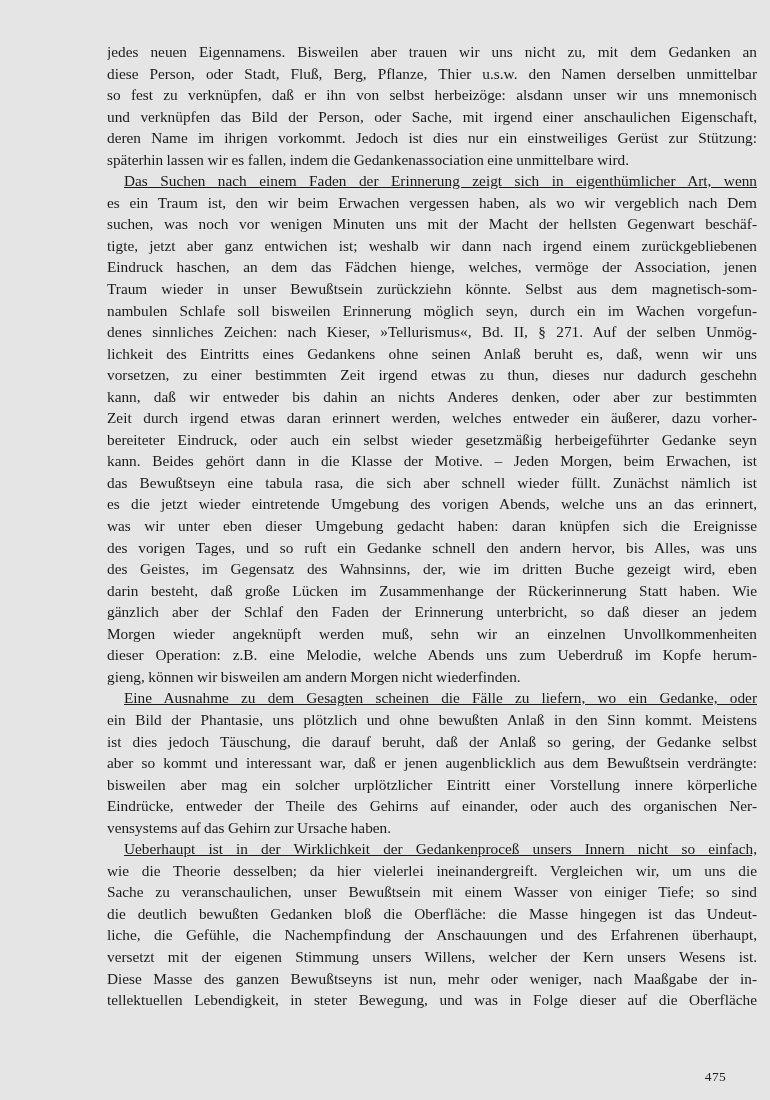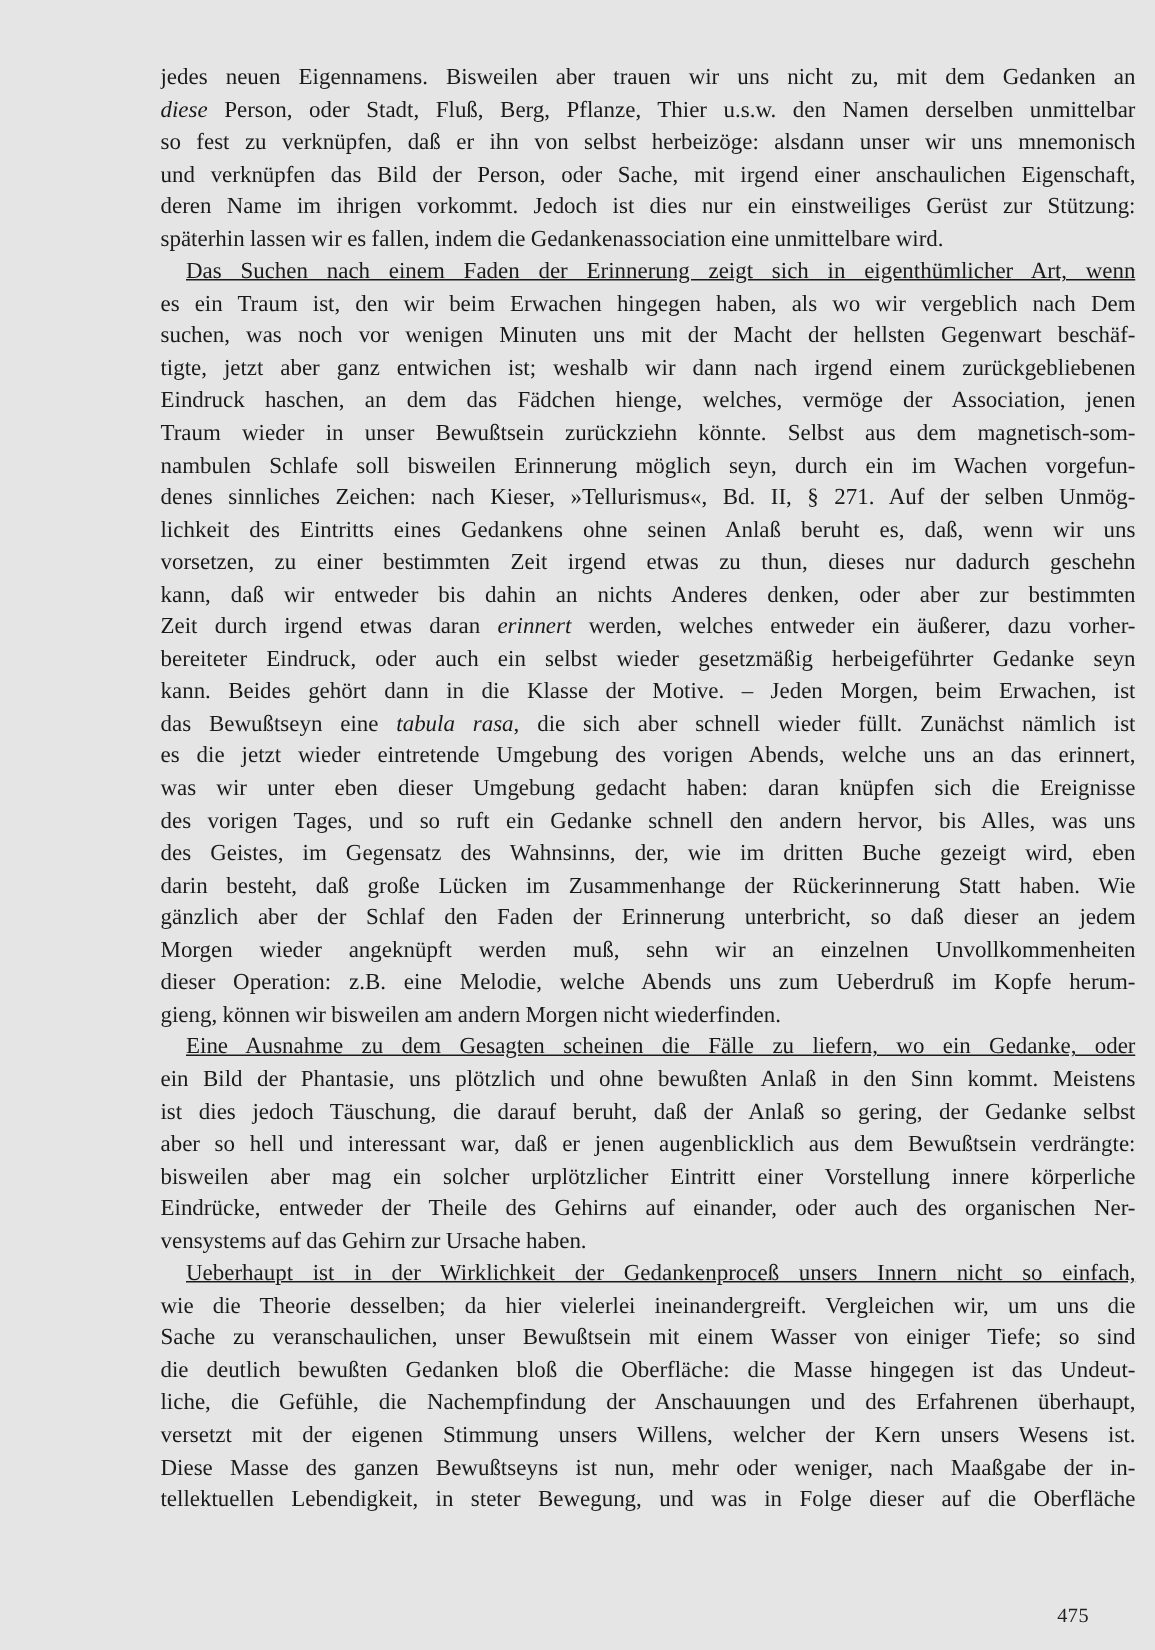--- a/index.html
+++ b/index.html
@@ -25,21 +25,21 @@
     text-align-last:justify;
     word-spacing:-1px;
     white-space:normal;
   }
   .line.pend{
     text-align-last:left;
     word-spacing:-0.3px;
   }
   .line.ind{padding-left:17px;text-decoration:underline;}
   .seg{display:inline;}
-  .it{font-style:italic;}
+  .it{}
   .page-number{
     position:absolute;
     top:1041px;right:44px;
     font-size:13.5px;
     color:#222222;
     letter-spacing:0.3px;
     margin-top:28px;
   }
 </style>
 </head>
@@ -50,21 +50,21 @@
       <div class="paragraph">
         <div class="line"><span class="seg">jedes neuen Eigennamens. Bisweilen aber trauen wir uns nicht zu, mit dem Gedanken an</span></div>
         <div class="line"><span class="seg it">diese</span><span class="seg"> Person, oder Stadt, Fluß, Berg, Pflanze, Thier u.s.w. den Namen derselben unmittelbar</span></div>
         <div class="line"><span class="seg">so fest zu verknüpfen, daß er ihn von selbst herbeizöge: alsdann unser wir uns mnemonisch</span></div>
         <div class="line"><span class="seg">und verknüpfen das Bild der Person, oder Sache, mit irgend einer anschaulichen Eigenschaft,</span></div>
         <div class="line"><span class="seg">deren Name im ihrigen vorkommt. Jedoch ist dies nur ein einstweiliges Gerüst zur Stützung:</span></div>
         <div class="line pend"><span class="seg">späterhin lassen wir es fallen, indem die Gedankenassociation eine unmittelbare wird.</span></div>
       </div>
       <div class="paragraph">
         <div class="line ind"><span class="seg">Das Suchen nach einem Faden der Erinnerung zeigt sich in eigenthümlicher Art, wenn</span></div>
-        <div class="line"><span class="seg">es ein Traum ist, den wir beim Erwachen hingegen haben, als wo wir vergeblich nach Dem</span></div>
+        <div class="line"><span class="seg">es ein Traum ist, den wir beim Erwachen vergessen haben, als wo wir vergeblich nach Dem</span></div>
         <div class="line"><span class="seg">suchen, was noch vor wenigen Minuten uns mit der Macht der hellsten Gegenwart beschäf-</span></div>
         <div class="line"><span class="seg">tigte, jetzt aber ganz entwichen ist; weshalb wir dann nach irgend einem zurückgebliebenen</span></div>
         <div class="line"><span class="seg">Eindruck haschen, an dem das Fädchen hienge, welches, vermöge der Association, jenen</span></div>
         <div class="line"><span class="seg">Traum wieder in unser Bewußtsein zurückziehn könnte. Selbst aus dem magnetisch-som-</span></div>
         <div class="line"><span class="seg">nambulen Schlafe soll bisweilen Erinnerung möglich seyn, durch ein im Wachen vorgefun-</span></div>
         <div class="line"><span class="seg">denes sinnliches Zeichen: nach Kieser, »Tellurismus«, Bd. II, § 271. Auf der selben Unmög-</span></div>
         <div class="line"><span class="seg">lichkeit des Eintritts eines Gedankens ohne seinen Anlaß beruht es, daß, wenn wir uns</span></div>
         <div class="line"><span class="seg">vorsetzen, zu einer bestimmten Zeit irgend etwas zu thun, dieses nur dadurch geschehn</span></div>
         <div class="line"><span class="seg">kann, daß wir entweder bis dahin an nichts Anderes denken, oder aber zur bestimmten</span></div>
         <div class="line"><span class="seg">Zeit durch irgend etwas daran </span><span class="seg it">erinnert</span><span class="seg"> werden, welches entweder ein äußerer, dazu vorher-</span></div>
@@ -78,21 +78,21 @@
         <div class="line"><span class="seg">darin besteht, daß große Lücken im Zusammenhange der Rückerinnerung Statt haben. Wie</span></div>
         <div class="line"><span class="seg">gänzlich aber der Schlaf den Faden der Erinnerung unterbricht, so daß dieser an jedem</span></div>
         <div class="line"><span class="seg">Morgen wieder angeknüpft werden muß, sehn wir an einzelnen Unvollkommenheiten</span></div>
         <div class="line"><span class="seg">dieser Operation: z.B. eine Melodie, welche Abends uns zum Ueberdruß im Kopfe herum-</span></div>
         <div class="line pend"><span class="seg">gieng, können wir bisweilen am andern Morgen nicht wiederfinden.</span></div>
       </div>
       <div class="paragraph">
         <div class="line ind"><span class="seg">Eine Ausnahme zu dem Gesagten scheinen die Fälle zu liefern, wo ein Gedanke, oder</span></div>
         <div class="line"><span class="seg">ein Bild der Phantasie, uns plötzlich und ohne bewußten Anlaß in den Sinn kommt. Meistens</span></div>
         <div class="line"><span class="seg">ist dies jedoch Täuschung, die darauf beruht, daß der Anlaß so gering, der Gedanke selbst</span></div>
-        <div class="line"><span class="seg">aber so hell und interessant war, daß er jenen augenblicklich aus dem Bewußtsein verdrängte:</span></div>
+        <div class="line"><span class="seg">aber so kommt und interessant war, daß er jenen augenblicklich aus dem Bewußtsein verdrängte:</span></div>
         <div class="line"><span class="seg">bisweilen aber mag ein solcher urplötzlicher Eintritt einer Vorstellung innere körperliche</span></div>
         <div class="line"><span class="seg">Eindrücke, entweder der Theile des Gehirns auf einander, oder auch des organischen Ner-</span></div>
         <div class="line pend"><span class="seg">vensystems auf das Gehirn zur Ursache haben.</span></div>
       </div>
       <div class="paragraph">
         <div class="line ind"><span class="seg">Ueberhaupt ist in der Wirklichkeit der Gedankenproceß unsers Innern nicht so einfach,</span></div>
         <div class="line"><span class="seg">wie die Theorie desselben; da hier vielerlei ineinandergreift. Vergleichen wir, um uns die</span></div>
         <div class="line"><span class="seg">Sache zu veranschaulichen, unser Bewußtsein mit einem Wasser von einiger Tiefe; so sind</span></div>
         <div class="line"><span class="seg">die deutlich bewußten Gedanken bloß die Oberfläche: die Masse hingegen ist das Undeut-</span></div>
         <div class="line"><span class="seg">liche, die Gefühle, die Nachempfindung der Anschauungen und des Erfahrenen überhaupt,</span></div>

